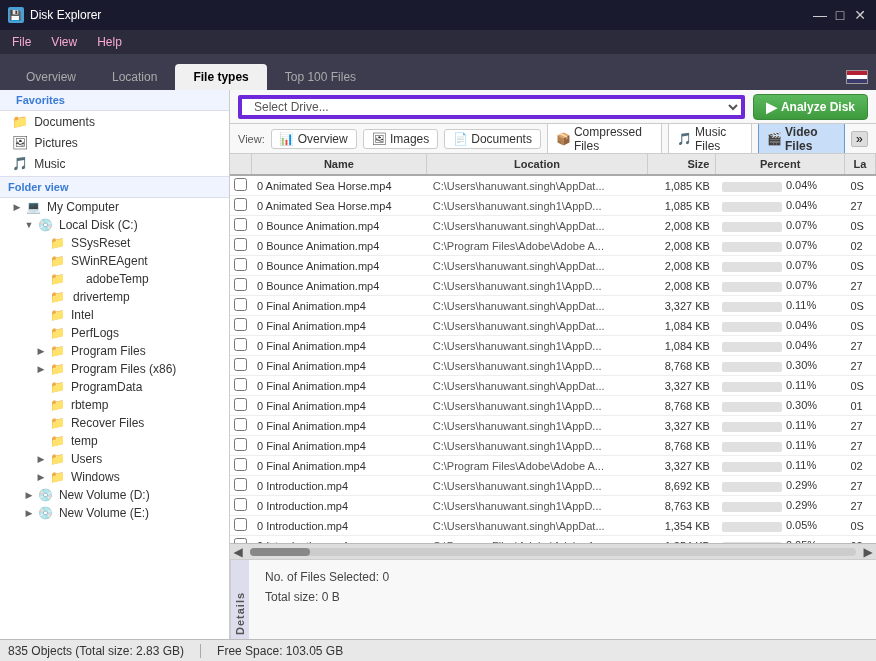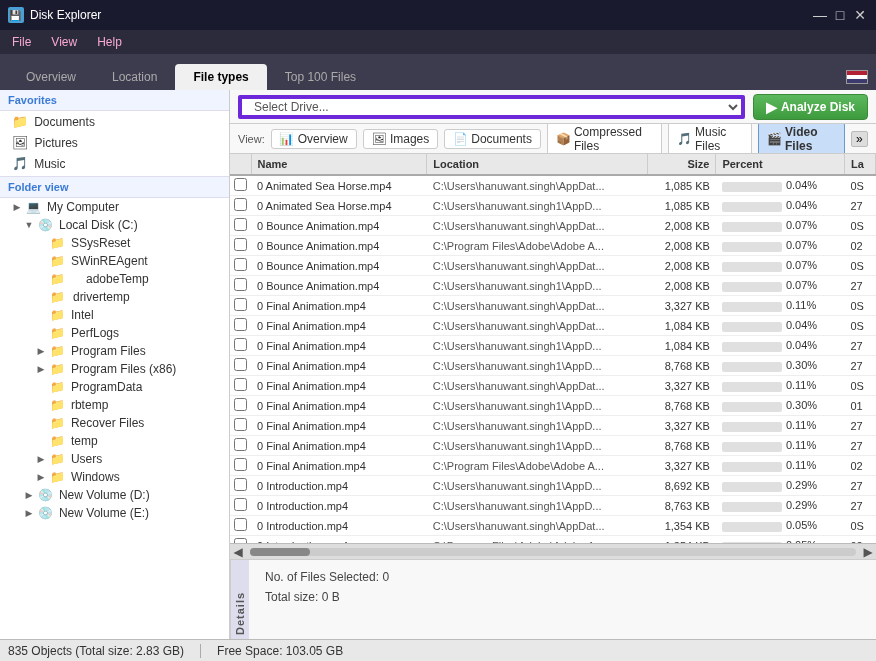--- a/index.html
+++ b/index.html
@@ -23,21 +23,21 @@
     .tab-right { margin-left: auto; display: flex; align-items: flex-end; gap: 4px; }
     .flag-icon { width: 22px; height: 14px; background: linear-gradient(to bottom, #b22234 33%, #fff 33%, #fff 66%, #3c3b6e 66%); border: 1px solid #999; margin-bottom: 6px; }
 
     
     .main { display: flex; flex: 1; overflow: hidden; }
 
     
     .sidebar { width: 230px; background: #fff; border-right: 1px solid #ccc; display: flex; flex-direction: column; overflow-y: auto; }
     .sidebar-header { background: #3a7bd5; color: #fff; padding: 4px 8px; display: flex; align-items: center; justify-content: space-between; font-weight: bold; font-size: 13px; }
     .sidebar-header-arrows { color: #fff; font-size: 14px; cursor: pointer; }
-    .sidebar-section-label { color: #3a7bd5; font-weight: bold; padding: 4px 8px; background: #f0f4ff; border-bottom: 1px solid #dde; font-size: 11px; }
+    .sidebar-section-label { color: #3a7bd5; font-weight: bold; padding: 4px 16px; background: #f0f4ff; border-bottom: 1px solid #dde; font-size: 11px; }
     .sidebar-item { display: flex; align-items: center; gap: 6px; padding: 3px 12px; cursor: pointer; color: #333; }
     .sidebar-icon { font-size: 13px; flex-shrink: 0; }
     .sidebar-section-label2 { color: #3a7bd5; font-weight: bold; padding: 4px 8px; background: #f0f4ff; border-bottom: 1px solid #dde; border-top: 1px solid #dde; font-size: 11px; margin-top: 2px; }
     .tree-item { display: flex; align-items: center; gap: 3px; padding: 2px 4px; cursor: pointer; color: #333; white-space: nowrap; }
     .tree-expand { width: 12px; text-align: center; font-size: 9px; color: #666; }
     .folder-icon { color: #e8a020; font-size: 12px; }
 
     
     .right-panel { flex: 1; display: flex; flex-direction: column; overflow: hidden; }
 
@@ -51,21 +51,21 @@
     .view-bar { background: #f8f8f8; border-bottom: 1px solid #ccc; padding: 3px 8px; display: flex; align-items: center; gap: 6px; height: 30px; overflow: hidden; }
     .view-label { color: #555; font-size: 11px; }
     .view-tab { padding: 2px 8px; border: 1px solid #ccc; border-radius: 3px; background: #fff; cursor: pointer; color: #333; font-size: 11px; display: flex; align-items: center; gap: 3px; }
     .view-tab.active { background: #c8ddf8; border-color: #6699cc; font-weight: bold; }
     .view-tab-more { background: #ddd; border: 1px solid #bbb; width: 20px; text-align: center; cursor: pointer; border-radius: 2px; }
 
     
     .table-container { flex: 1; overflow: auto; background: #fff; }
     table { width: 100%; border-collapse: collapse; }
     thead tr { background: #e8e8e8; }
-    thead th { padding: 4px 6px; text-align: left; border-right: 1px solid #ccc; border-bottom: 2px solid #aaa; font-size: 11px; font-weight: bold; color: #333; position: sticky; top: 0; background: #e8e8e8; white-space: nowrap; cursor: pointer; }
+    thead th { padding: 4px 6px; text-align: center; border-right: 1px solid #ccc; border-bottom: 2px solid #aaa; font-size: 11px; font-weight: bold; color: #333; position: sticky; top: 0; background: #e8e8e8; white-space: nowrap; cursor: pointer; }
     tbody tr { border-bottom: 1px solid #eee; }
     tbody td { padding: 3px 6px; font-size: 11px; color: #333; white-space: nowrap; overflow: hidden; max-width: 200px; text-overflow: ellipsis; }
     .checkbox-cell { width: 20px; padding: 2px 4px; }
     .size-cell { text-align: right; }
     .percent-cell { min-width: 80px; }
     .percent-bar-bg { background: #e0e0e0; height: 10px; width: 60px; display: inline-block; border-radius: 2px; vertical-align: middle; margin-right: 4px; }
     .percent-bar { background: #5599dd; height: 10px; border-radius: 2px; }
     .hscroll { background: #ddd; height: 16px; display: flex; align-items: center; border-top: 1px solid #bbb; }
     .hscroll-track { flex: 1; height: 8px; background: #ccc; margin: 0 4px; border-radius: 4px; position: relative; }
     .hscroll-thumb { width: 60px; height: 8px; background: #888; border-radius: 4px; position: absolute; left: 0; }

